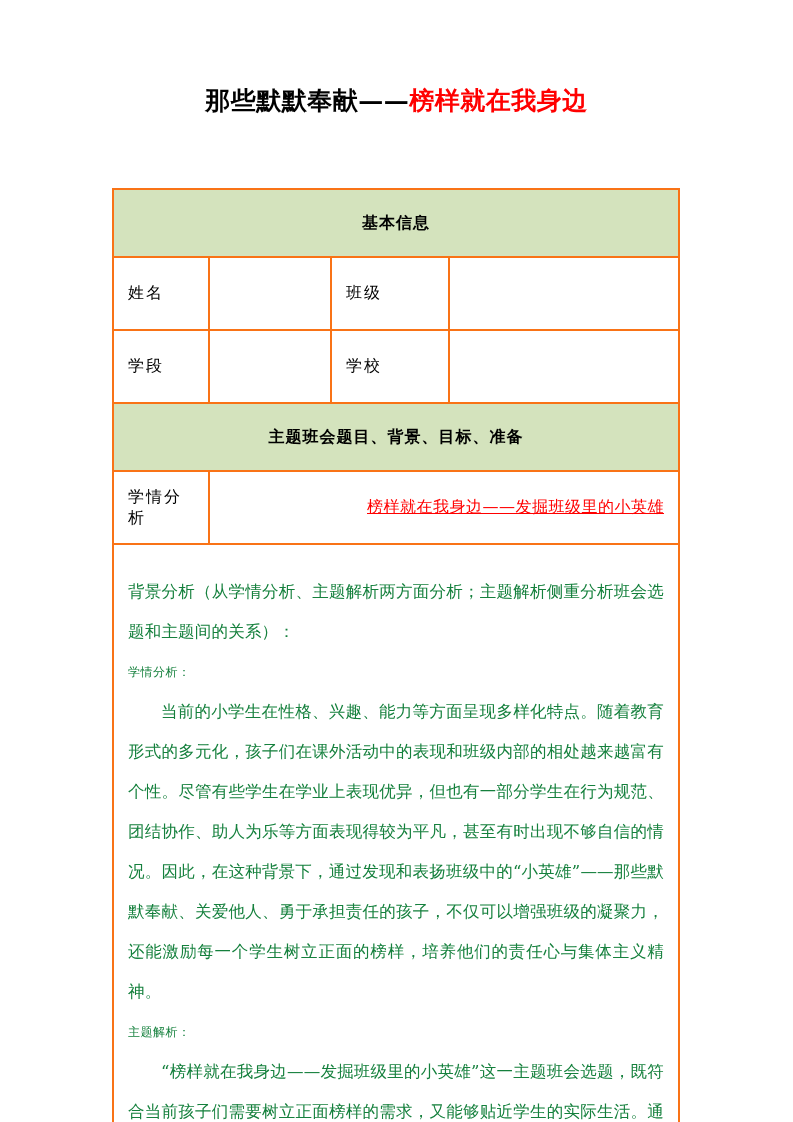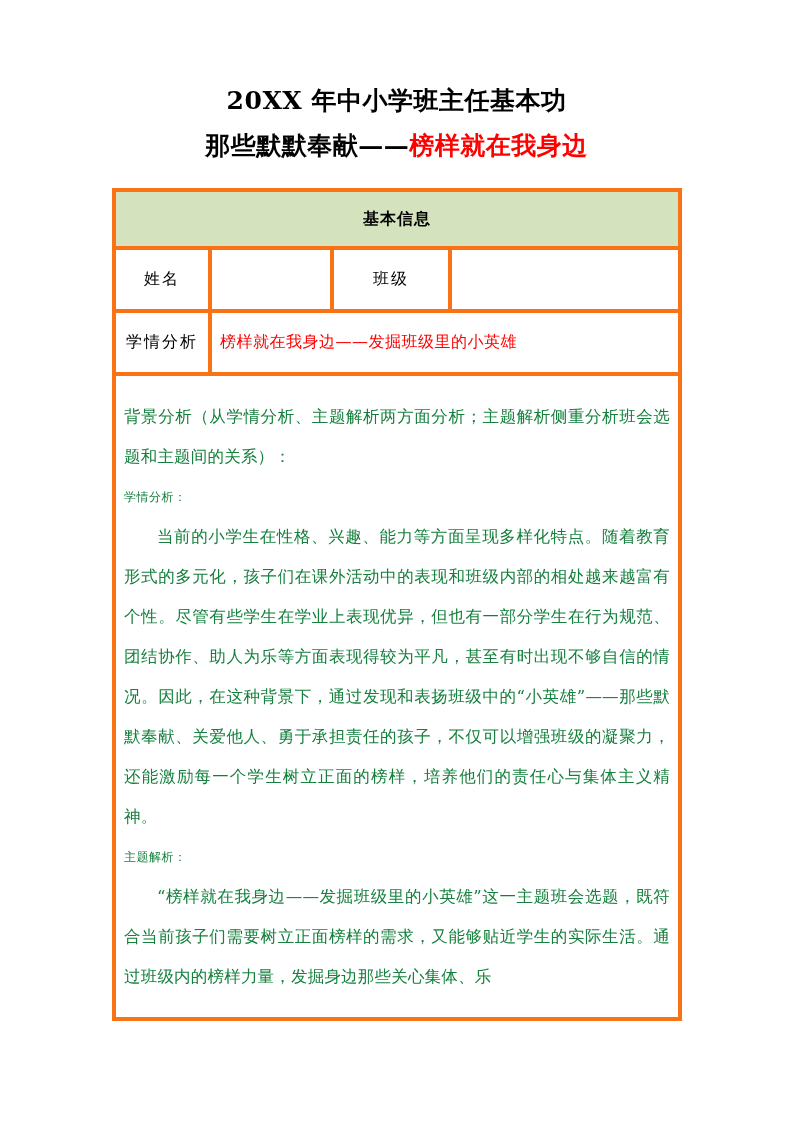--- a/index.html
+++ b/index.html
@@ -45,58 +45,59 @@
   
   .doc-table {
     position: absolute;
     left: 112px;
     top: 188px;
     width: 566px;
     border-collapse: collapse;
     table-layout: fixed;
   }
   .doc-table td {
-    border: 4px solid #f97316;
-    padding: 8px;
+    border: 2px solid #f97316;
+    padding: 14px;
     vertical-align: middle;
   }
 
   .band {
     background: #d4e3bd;
     text-align: center;
     font-family: "DejaVu Sans", "Liberation Sans", sans-serif;
     font-weight: bold;
     font-size: 16px;
     letter-spacing: 1px;
     height: 38px;
     color: #000000;
   }
 
   .lbl {
-    text-align: center;
+    text-align: left;
     font-family: "DejaVu Serif", "Liberation Serif", serif;
     font-size: 16px;
     letter-spacing: 2px;
     height: 43px;
     color: #000000;
   }
   .blank-cell {
     height: 43px;
     background: #ffffff;
   }
 
   .topic-value {
-    text-align: left;
+    text-align: right;
     padding-left: 14px;
     font-family: "DejaVu Serif", "Liberation Serif", serif;
     font-size: 16px;
     color: #ff0000;
     letter-spacing: 0.5px;
     height: 43px;
     white-space: nowrap;
+    text-decoration: underline;
   }
 
   
   .body-cell {
     padding: 10px 12px 10px 10px;
     vertical-align: top;
     height: 625px;
   }
   .body-inner {
     font-family: "DejaVu Serif", "Liberation Serif", serif;
@@ -119,21 +120,20 @@
     font-weight: normal;
     letter-spacing: 0.5px;
   }
 </style>
 </head>
 <body>
 
 <div class="page">
 
   <div class="title-block">
-    <div class="title-line">20XX 年中小学班主任基本功</div>
     <div class="title-line"><span>那些默默奉献——</span><span class="accent">榜样就在我身边</span></div>
   </div>
 
   <table class="doc-table">
     <colgroup>
       <col style="width:96px">
       <col style="width:122px">
       <col style="width:118px">
       <col style="width:230px">
     </colgroup>
@@ -142,21 +142,30 @@
         <td class="band" colspan="4">基本信息</td>
       </tr>
 
       <tr>
         <td class="lbl">姓名</td>
         <td class="blank-cell"></td>
         <td class="lbl">班级</td>
         <td class="blank-cell"></td>
       </tr>
 
+      <tr>
+        <td class="lbl">学段</td>
+        <td class="blank-cell"></td>
+        <td class="lbl">学校</td>
+        <td class="blank-cell"></td>
+      </tr>
 
+      <tr>
+        <td class="band" colspan="4">主题班会题目、背景、目标、准备</td>
+      </tr>
 
       <tr>
         <td class="lbl">学情分析</td>
         <td class="topic-value" colspan="3">榜样就在我身边——发掘班级里的小英雄</td>
       </tr>
 
       <tr>
         <td class="body-cell" colspan="4">
           <div class="body-inner">
             <p>背景分析（从学情分析、主题解析两方面分析；主题解析侧重分析班会选题和主题间的关系）：</p>

